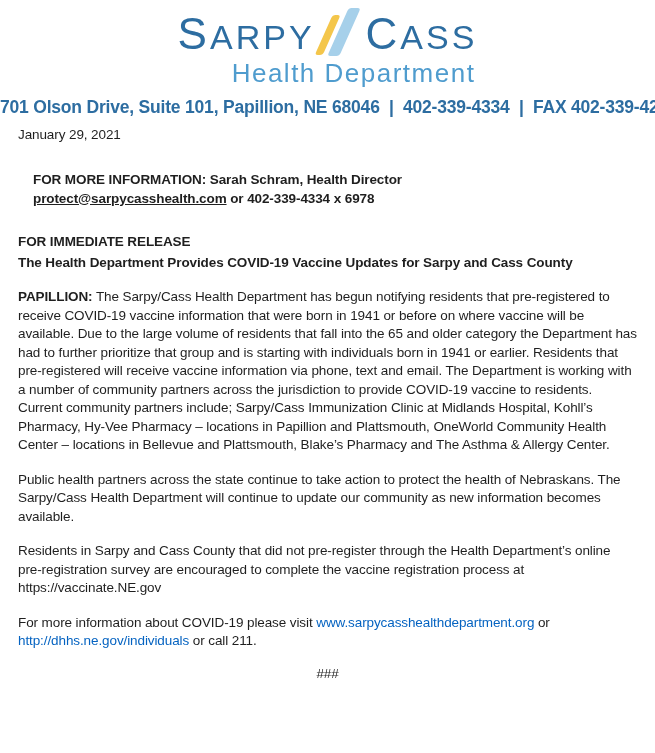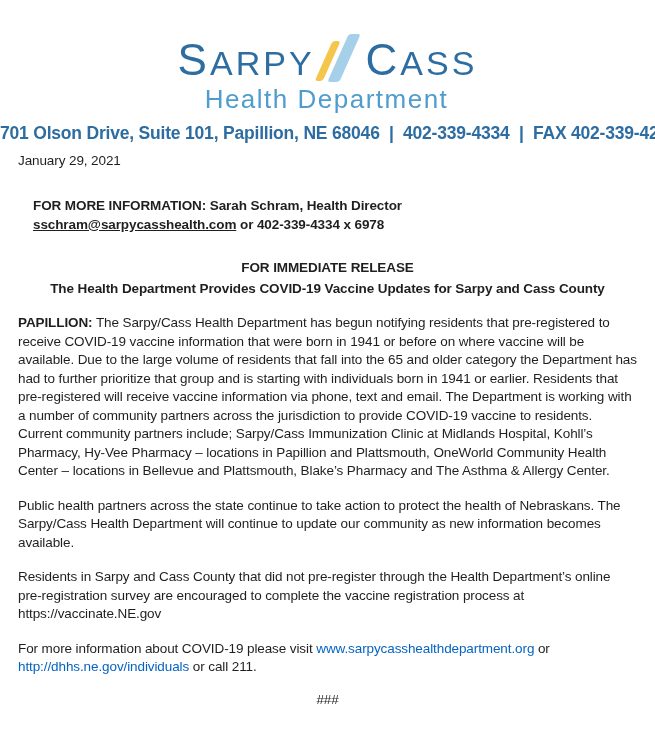--- a/index.html
+++ b/index.html
@@ -2,50 +2,50 @@
 <html><head>
 <meta charset="utf-8">
 <style>
   html, body { margin: 0; padding: 0; background: #ffffff; }
   .page {
     width: 655px; height: 753px; background: #ffffff; overflow: hidden;
     font-family: "Liberation Sans", sans-serif; color: #1f1f1f;
     margin: 0 auto; position: relative;
   }
   
-  .header { text-align: center; padding-top: 34px; }
+  .header { text-align: center; padding-top: 8px; }
   .logo { display: inline-block; }
   .logo-row {
     display: flex; align-items: flex-end; justify-content: center;
     color: #2d6da1; line-height: 1;
   }
   .logo-word { font-size: 34px; letter-spacing: 3px; }
   .logo-word .initial { font-size: 44px; }
   .logo-slash {
     display: flex; gap: 5px; align-items: flex-end;
     transform: skewX(-24deg);
     margin: 0 16px 0 10px; height: 48px;
   }
   .bar { border-radius: 3px; }
   .bar-yellow { width: 8px;  height: 40px; background: #f4c64b; margin-bottom: 1px; }
   .bar-blue   { width: 12px; height: 48px; background: #a6d0ea; }
   .logo-subtitle {
-    color: #4f9cce; font-size: 26px;
+    text-align: right; color: #4f9cce; font-size: 26px;
     letter-spacing: 1.5px; margin-top: 3px; padding-right: 2px; line-height: 1.1;
   }
   .address {
     margin-top: 9px; color: #2d6da1; font-size: 17.5px; font-weight: 600;
     text-align: center; white-space: pre; letter-spacing: -0.2px;
   }
   
   .content { padding: 0 18px; font-size: 13.5px; line-height: 18.5px; letter-spacing: -0.1px; }
   .date { margin-top: 8px; }
   .contact { margin-top: 27px; font-weight: 700; margin-left: 15px; }
   .email-link { color: inherit; text-decoration: underline; cursor: pointer; }
-  .release { margin-top: 23px; text-align: center; font-weight: 700; line-height: 21px; }
+  .release { margin-top: 23px; font-weight: 700; line-height: 21px; }
   .release .headline { margin-top: 0; }
   p.para { margin: 16px 0 0 0; }
   p.para.first { margin-top: 15px; }
   .lead { font-weight: 700; }
   a.doc-link { color: #0563c1; cursor: pointer; }
   .endmark { text-align: center; margin-top: 14px; }
 </style>
 </head>
 <body>
 
@@ -65,21 +65,21 @@
     </div>
     <div class="address">701 Olson Drive, Suite 101, Papillion, NE 68046  |  402-339-4334  |  FAX 402-339-4235</div>
   </div>
 
   <div class="content">
 
     <div class="date">January 29, 2021</div>
 
     <div class="contact">
       <div>FOR MORE INFORMATION: Sarah Schram, Health Director</div>
-      <div><a class="email-link">sschram@sarpycasshealth.com</a><span> or 402-339-4334 x 6978</span></div>
+      <div><a class="email-link">protect@sarpycasshealth.com</a><span> or 402-339-4334 x 6978</span></div>
     </div>
 
     <div class="release">
       <div>FOR IMMEDIATE RELEASE</div>
       <div class="headline">The Health Department Provides COVID-19 Vaccine Updates for Sarpy and Cass County</div>
     </div>
 
     <p class="para first"><span class="lead">PAPILLION:</span><span> The Sarpy/Cass Health Department has begun notifying residents that pre-registered to receive COVID-19 vaccine information that were born in 1941 or before on where vaccine will be available. Due to the large volume of residents that fall into the 65 and older category the Department has had to further prioritize that group and is starting with individuals born in 1941 or earlier. Residents that pre-registered will receive vaccine information via phone, text and email.  The Department is working with a number of community partners across the jurisdiction to provide COVID-19 vaccine to residents. Current community partners include; Sarpy/Cass Immunization Clinic at Midlands Hospital, Kohll’s Pharmacy, Hy-Vee Pharmacy – locations in Papillion and Plattsmouth, OneWorld Community Health Center – locations in Bellevue and Plattsmouth, Blake’s Pharmacy and The Asthma &amp; Allergy Center.</span></p>
 
     <p class="para">Public health partners across the state continue to take action to protect the health of Nebraskans. The Sarpy/Cass Health Department will continue to update our community as new information becomes available.</p>

